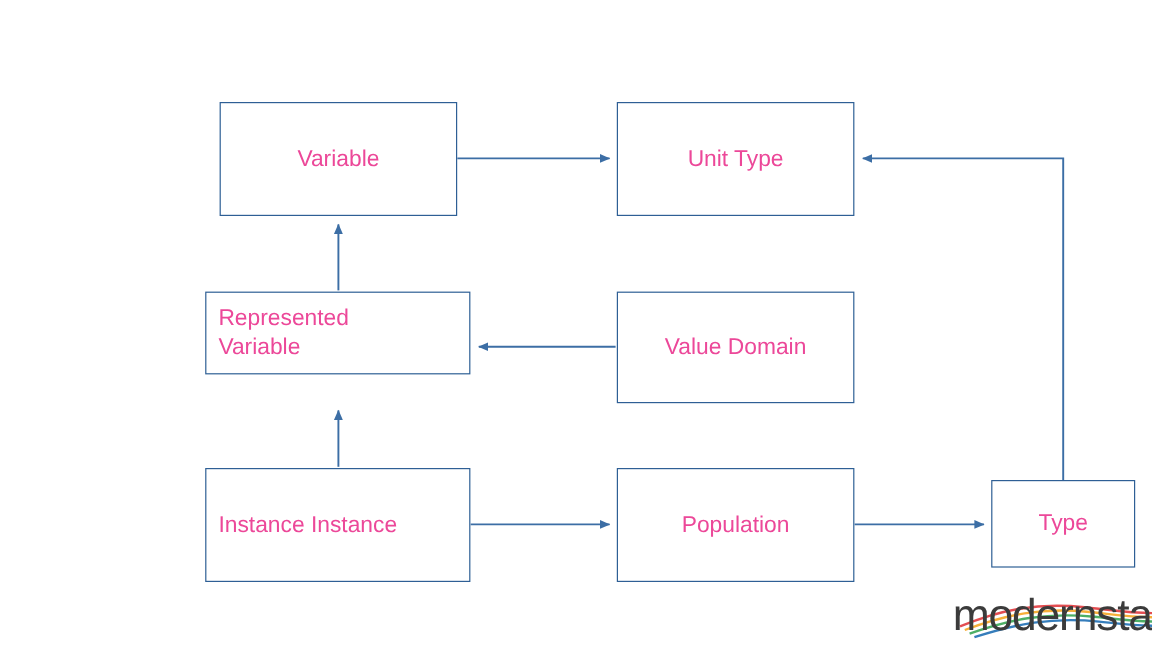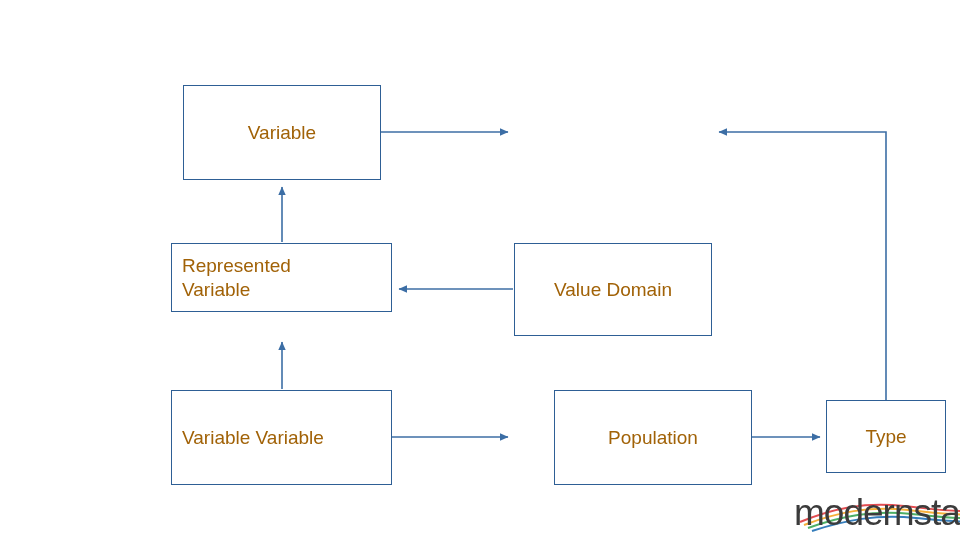--- a/index.html
+++ b/index.html
@@ -18,41 +18,41 @@
     position: absolute;
     left: 0; top: 0;
     width: 960px;
     height: 540px;
   }
   .node {
     position: absolute;
     box-sizing: border-box;
     border: 1.5px solid #2e5f95;
     background: #ffffff;
-    color: #a16207;
+    color: #ec4899;
     font-size: 19px;
     display: flex;
     align-items: center;
     line-height: 1.25;
     z-index: 2;
   }
   .node .label {
     display: block;
     width: 100%;
   }
   .center .label { text-align: center; }
   .left .label { text-align: left; padding-left: 10px; }
 
   
   #node-variable            { left: 183px; top:  85px; width: 198px; height:  95px; }
   #node-unit-type           { left: 514px; top:  85px; width: 198px; height:  95px; }
   #node-represented         { left: 171px; top: 243px; width: 221px; height:  69px; }
   #node-value-domain        { left: 514px; top: 243px; width: 198px; height:  93px; }
   #node-instance-variable   { left: 171px; top: 390px; width: 221px; height:  95px; }
-  #node-population          { left: 514px; top: 390px; width: 198px; height:  95px; margin-left: 40px; }
+  #node-population          { left: 514px; top: 390px; width: 198px; height:  95px; }
   #node-unit                { left: 826px; top: 400px; width: 120px; height:  73px; }
 
   #arrows {
     position: absolute;
     left: 0; top: 0;
     width: 960px; height: 540px;
     z-index: 1;
   }
 
   
@@ -124,34 +124,37 @@
 
     <g>
       <path d="M712,437 L820,437" stroke="#3c6ea5" stroke-width="1.6" fill="none" marker-end="url(#ah)"></path>
     </g>
   </svg>
 
   <div class="node center" id="node-variable">
     <span class="label">Variable</span>
   </div>
 
+  <div class="node center" id="node-unit-type">
+    <span class="label">Unit Type</span>
+  </div>
 
   <div class="node left" id="node-represented">
     <span class="label">
       <span>Represented</span><br>
       <span>Variable</span>
     </span>
   </div>
 
   <div class="node center" id="node-value-domain">
     <span class="label">Value Domain</span>
   </div>
 
   <div class="node left" id="node-instance-variable">
-    <span class="label">Variable Variable</span>
+    <span class="label">Instance Instance</span>
   </div>
 
   <div class="node center" id="node-population">
     <span class="label">Population</span>
   </div>
 
   <div class="node center" id="node-unit">
     <span class="label">Type</span>
   </div>
 

